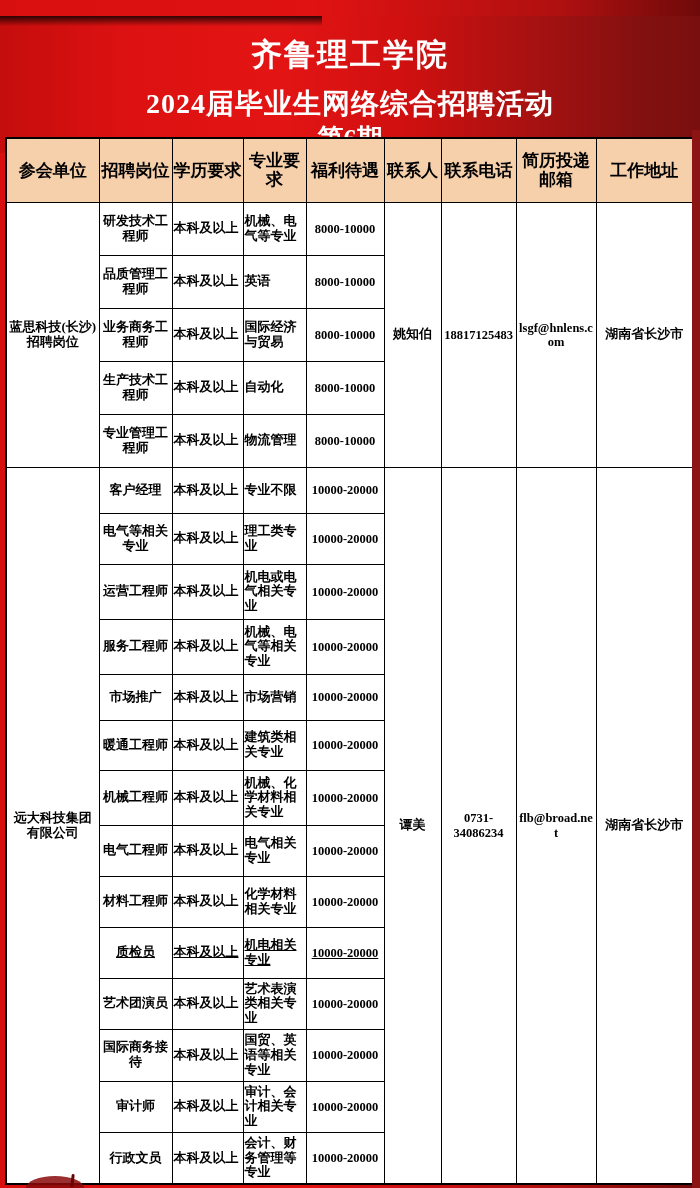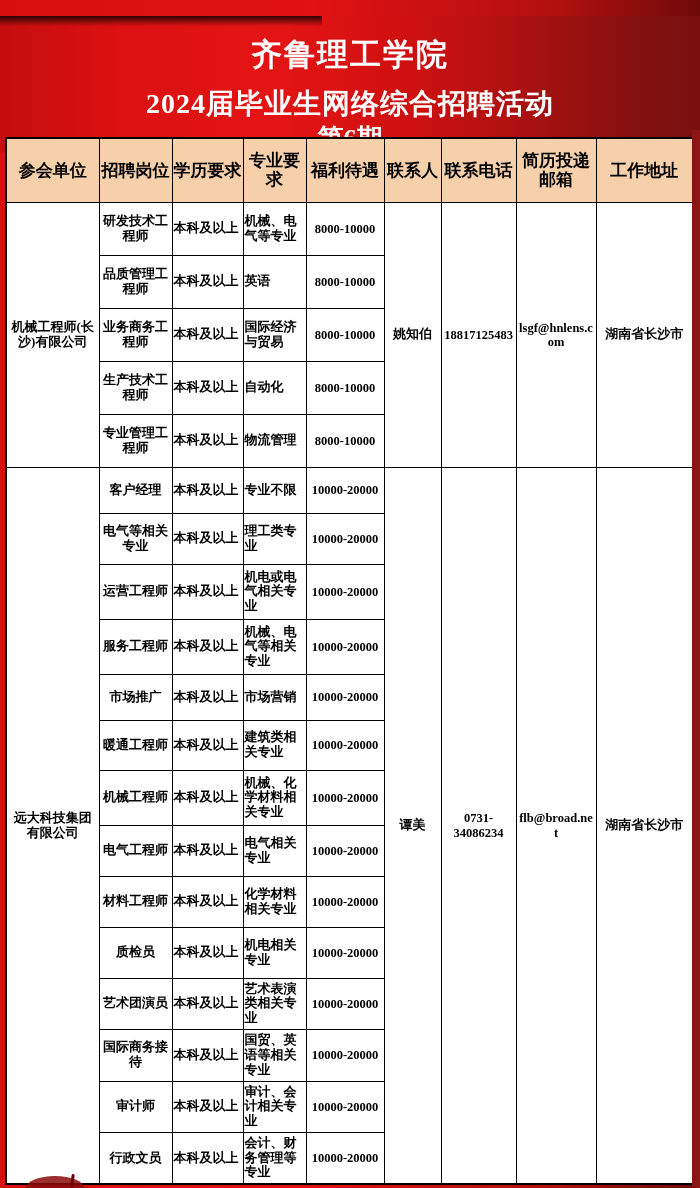--- a/index.html
+++ b/index.html
@@ -92,21 +92,21 @@
         <th>专业要求</th>
         <th>福利待遇</th>
         <th>联系人</th>
         <th>联系电话</th>
         <th>简历投递邮箱</th>
         <th>工作地址</th>
       </tr>
     </thead>
     <tbody>
         <tr style="height: 53px;">
-          <td class="col-company" rowspan="5">机械工程师(长沙)有限公司</td>
+          <td class="col-company" rowspan="5">蓝思科技(长沙)招聘岗位</td>
           <td class="col-position">研发技术工程师</td>
           <td class="col-education">本科及以上</td>
           <td class="col-major">机械、电气等专业</td>
           <td class="col-salary">8000-10000</td>
           <td class="col-contact" rowspan="5">姚知伯</td>
           <td class="col-phone" rowspan="5">18817125483</td>
           <td class="col-email" rowspan="5">lsgf@hnlens.com</td>
           <td class="col-address" rowspan="5">湖南省长沙市</td>
         </tr>
         <tr style="height: 53px;">
@@ -185,21 +185,21 @@
           <td class="col-education">本科及以上</td>
           <td class="col-major">电气相关专业</td>
           <td class="col-salary">10000-20000</td>
         </tr>
         <tr style="height: 51px;">
           <td class="col-position">材料工程师</td>
           <td class="col-education">本科及以上</td>
           <td class="col-major">化学材料相关专业</td>
           <td class="col-salary">10000-20000</td>
         </tr>
-        <tr style="height: 51px;">
+        <tr style="height: 51px; text-decoration: underline;">
           <td class="col-position">质检员</td>
           <td class="col-education">本科及以上</td>
           <td class="col-major">机电相关专业</td>
           <td class="col-salary">10000-20000</td>
         </tr>
         <tr style="height: 51px;">
           <td class="col-position">艺术团演员</td>
           <td class="col-education">本科及以上</td>
           <td class="col-major">艺术表演类相关专业</td>
           <td class="col-salary">10000-20000</td>

